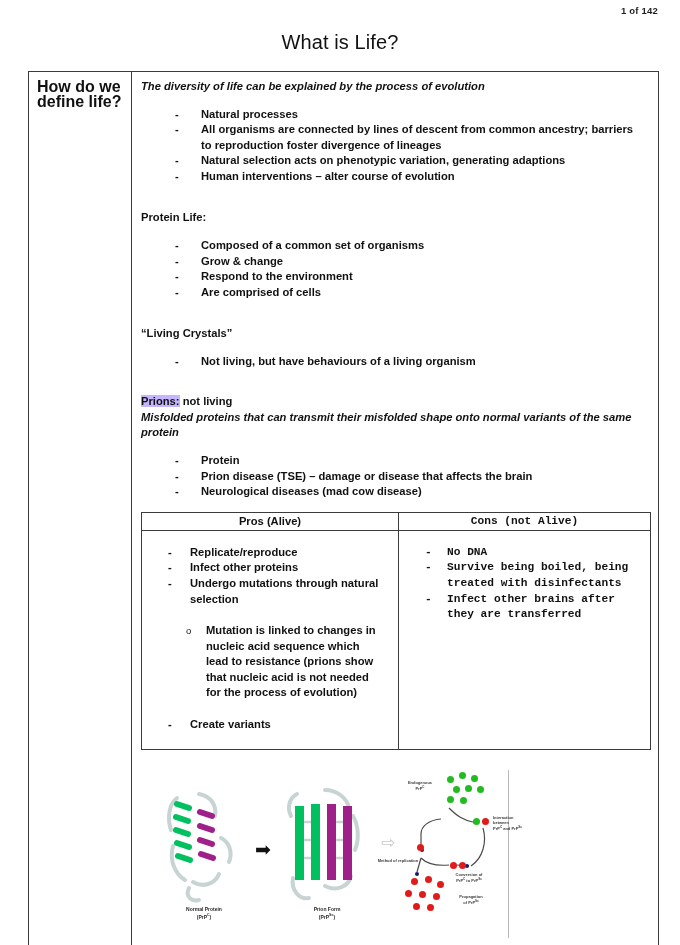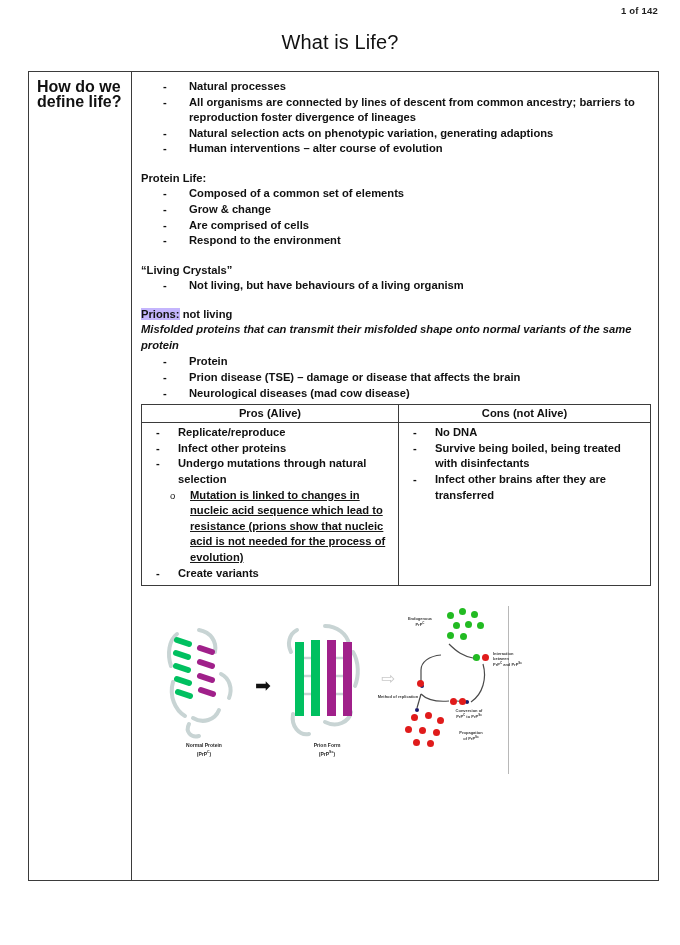--- a/index.html
+++ b/index.html
@@ -90,21 +90,21 @@
     margin: 0;
   }
   .spacer-blank {
     height: 14px;
   }
   .spacer-blank-sm {
     height: 13px;
   }
   ul.dash-list {
     list-style: none;
-    margin: 0;
+    margin: 12px;
     padding: 0 0 0 22px;
   }
   ul.dash-list > li {
     position: relative;
     font-size: 11.2px;
     font-weight: bold;
     line-height: 15.6px;
     color: #111;
     padding-left: 26px;
     margin: 0;
@@ -112,23 +112,22 @@
   ul.dash-list > li::before {
     content: "-";
     position: absolute;
     left: 0;
     top: 0;
     font-weight: bold;
     color: #111;
   }
   ul.circle-list {
     list-style: none;
-    margin: 0;
+    margin: 16px;
     padding: 0 0 0 34px;
-    text-decoration: underline;
   }
   ul.circle-list > li {
     position: relative;
     font-size: 11.2px;
     font-weight: bold;
     line-height: 15.6px;
     color: #111;
     padding-left: 20px;
   }
   ul.circle-list > li::before {
@@ -170,20 +169,21 @@
     font-weight: bold;
     text-align: center;
     padding: 2px 0 3px 0;
     border-bottom: 1.2px solid #3b3b3b;
     border-right: 1.2px solid #3b3b3b;
     color: #111;
   }
   .inner-table th:last-child,
   .inner-table td:last-child {
     border-right: none;
+    font-family: Liberation Mono, monospace;
   }
   .inner-table td {
     vertical-align: top;
     border-right: 1.2px solid #3b3b3b;
     padding: 2px 4px 4px 0;
   }
   .inner-table td ul.dash-list {
     padding-left: 14px;
   }
   .inner-table td ul.dash-list > li {
@@ -267,35 +267,36 @@
   <div class="doc-title">What is Life?</div>
 
   <div class="outer-table">
 
     <div class="col-label">
       <div class="col-label-text">How do we define life?</div>
     </div>
 
     <div class="col-body">
 
+      <div class="lead-italic">The diversity of life can be explained by the process of evolution</div>
       <ul class="dash-list">
         <li>Natural processes</li>
         <li>All organisms are connected by lines of descent from common ancestry; barriers to reproduction foster divergence of lineages</li>
         <li>Natural selection acts on phenotypic variation, generating adaptions</li>
         <li>Human interventions – alter course of evolution</li>
       </ul>
 
       <div class="spacer-blank"></div>
 
       <div class="section-head">Protein Life:</div>
       <ul class="dash-list">
-        <li>Composed of a common set of elements</li>
+        <li>Composed of a common set of organisms</li>
         <li>Grow &amp; change</li>
+        <li>Respond to the environment</li>
         <li>Are comprised of cells</li>
-        <li>Respond to the environment</li>
       </ul>
 
       <div class="spacer-blank"></div>
 
       <div class="section-head">“Living Crystals”</div>
       <ul class="dash-list">
         <li>Not living, but have behaviours of a living organism</li>
       </ul>
 
       <div class="spacer-blank-sm"></div>

